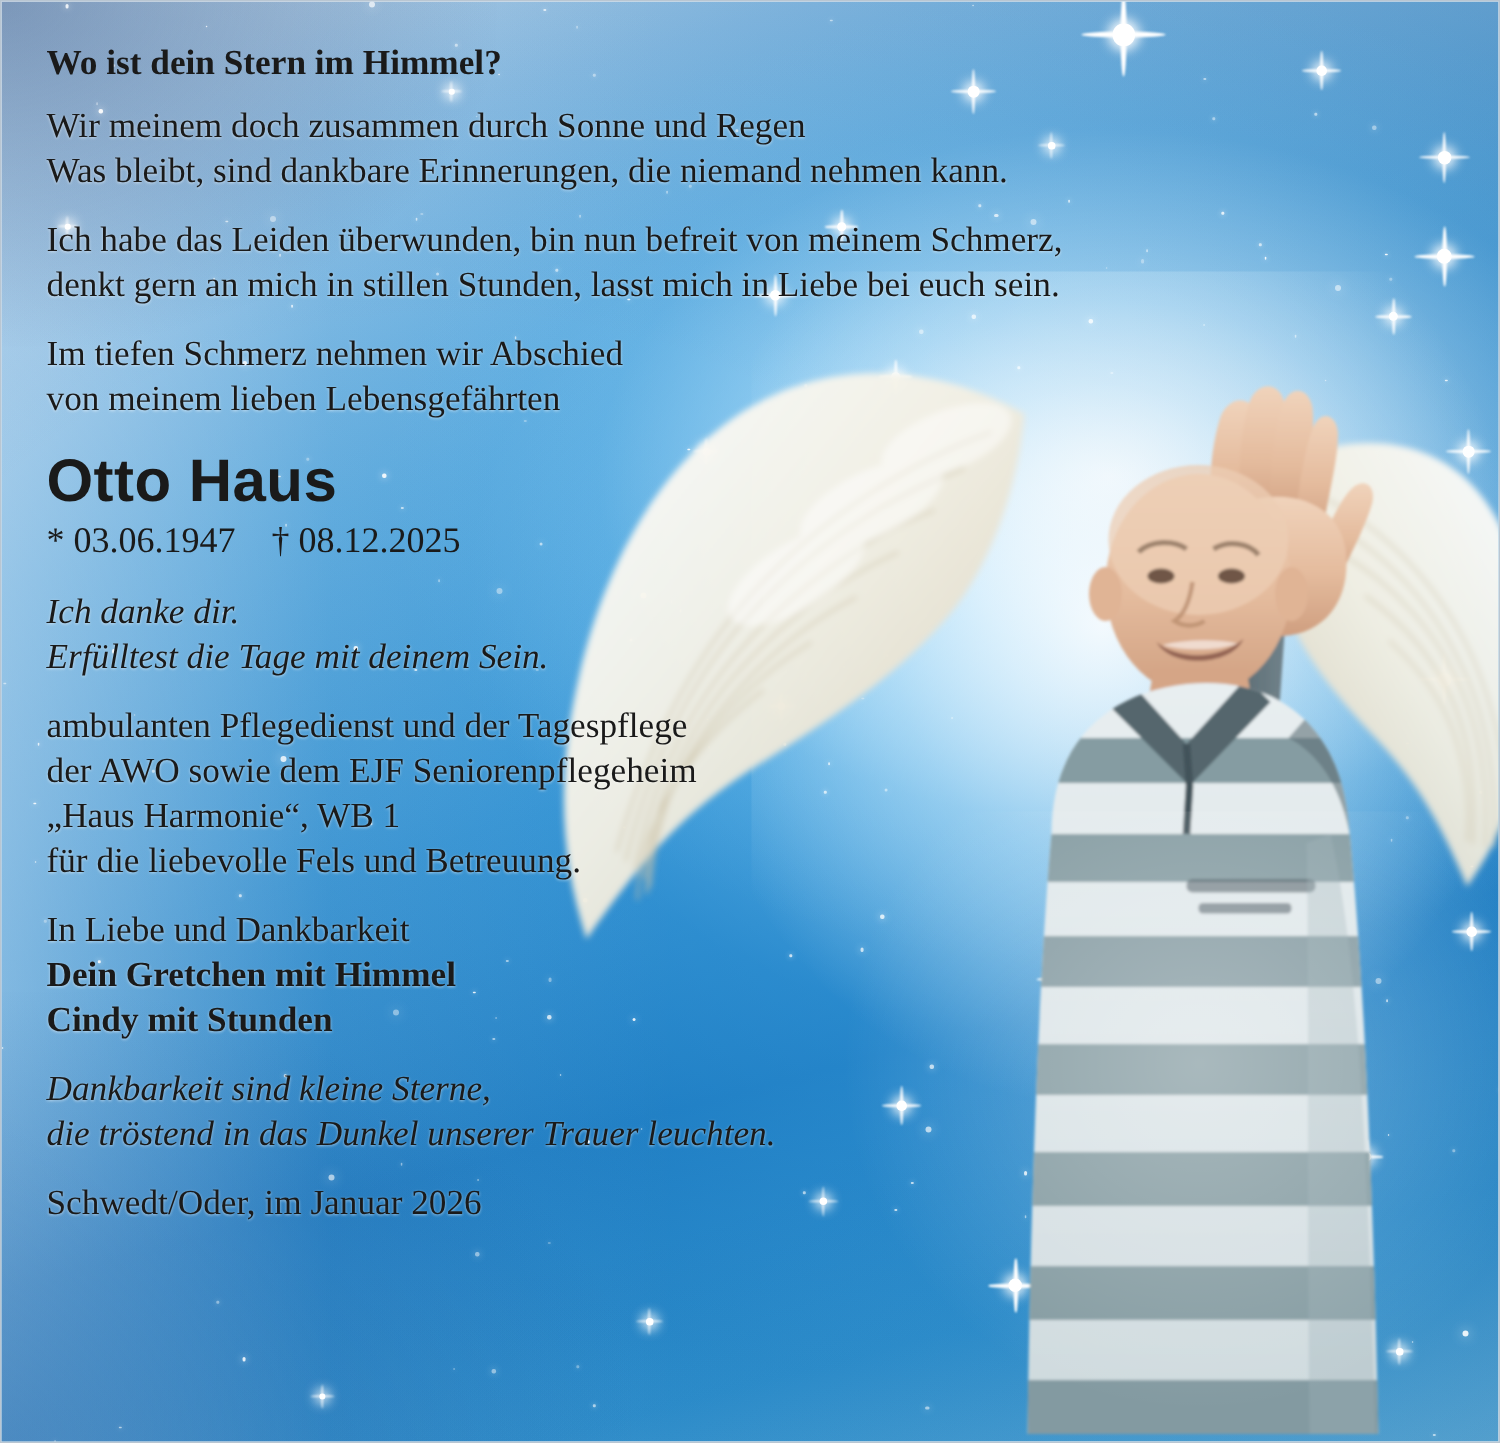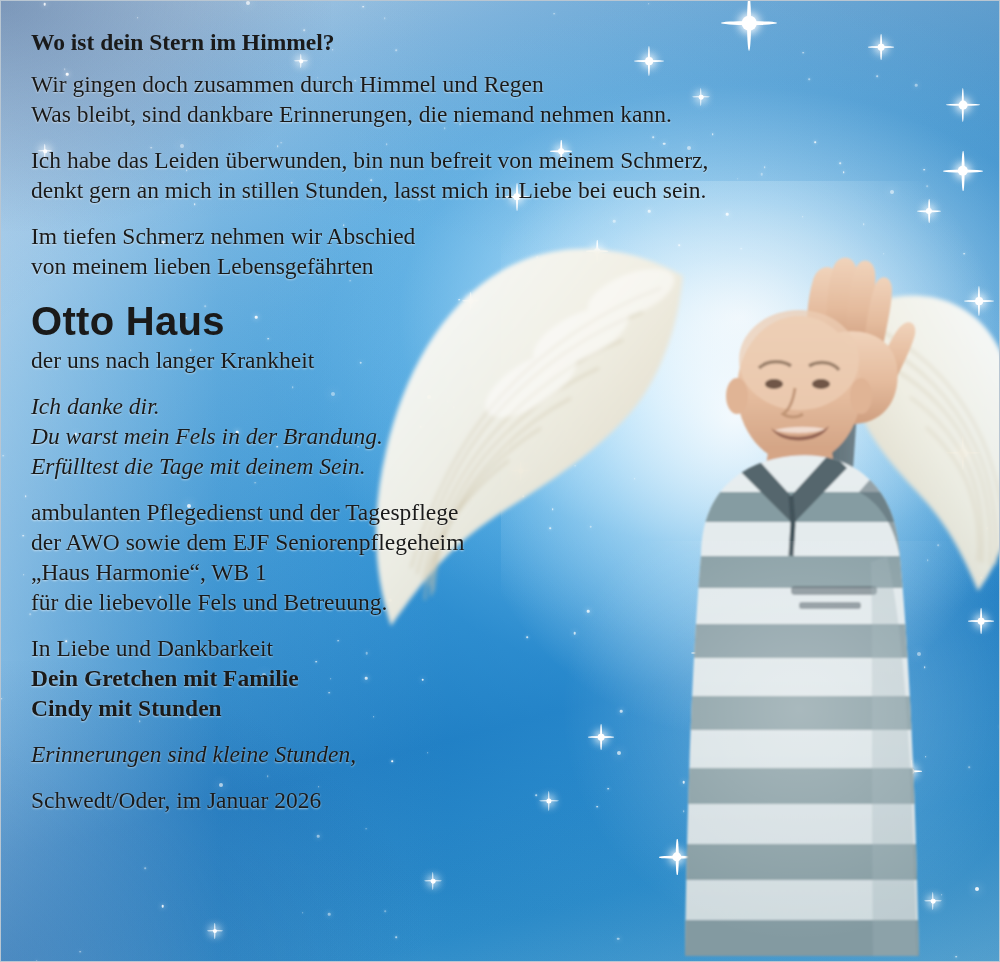--- a/index.html
+++ b/index.html
@@ -618,58 +618,58 @@
 
   <div style="position:absolute; left:540px; top:540px; width:470px; height:420px;
               background:radial-gradient(ellipse at 55% 40%, rgba(255,255,255,0.30) 0%, rgba(255,255,255,0.0) 65%);
               pointer-events:none;"></div>
 
   <div class="text-layer">
 
     <div class="heading">Wo ist dein Stern im Himmel?</div>
 
     <div class="blk">
-      <div class="line">Wir gingen doch zusammen durch Himmel und Regen</div>
+      <div class="line">Wir meinem doch zusammen durch Sonne und Regen</div>
       <div class="line">Was bleibt, sind dankbare Erinnerungen, die niemand nehmen kann.</div>
     </div>
 
     <div class="blk">
       <div class="line">Ich habe das Leiden überwunden, bin nun befreit von meinem Schmerz,</div>
       <div class="line">denkt gern an mich in stillen Stunden, lasst mich in Liebe bei euch sein.</div>
     </div>
 
     <div class="blk">
       <div class="line">Im tiefen Schmerz nehmen wir Abschied</div>
       <div class="line">von meinem lieben Lebensgefährten</div>
     </div>
 
     <div class="name">Otto Haus</div>
-
-    <div class="blk">
-      <div class="line">der uns nach langer Krankheit</div>
+    <div class="dates">* 03.06.1947    † 08.12.2025</div>
+
+    <div class="blk">
     </div>
 
     <div class="blk">
       <div class="line i">Ich danke dir.</div>
-      <div class="line i">Du warst mein Fels in der Brandung.</div>
       <div class="line i">Erfülltest die Tage mit deinem Sein.</div>
     </div>
 
     <div class="blk">
       <div class="line">ambulanten Pflegedienst und der Tagespflege</div>
       <div class="line">der AWO sowie dem EJF Seniorenpflegeheim</div>
       <div class="line">„Haus Harmonie“, WB 1</div>
       <div class="line">für die liebevolle Fels und Betreuung.</div>
     </div>
 
     <div class="blk">
       <div class="line">In Liebe und Dankbarkeit</div>
-      <div class="line b">Dein Gretchen mit Familie</div>
+      <div class="line b">Dein Gretchen mit Himmel</div>
       <div class="line b">Cindy mit Stunden</div>
     </div>
 
     <div class="blk">
-      <div class="line i">Erinnerungen sind kleine Stunden,</div>
+      <div class="line i">Dankbarkeit sind kleine Sterne,</div>
+      <div class="line i">die tröstend in das Dunkel unserer Trauer leuchten.</div>
     </div>
 
     <div class="line">Schwedt/Oder, im Januar 2026</div>
   </div>
 </div>
 
 </body></html>

